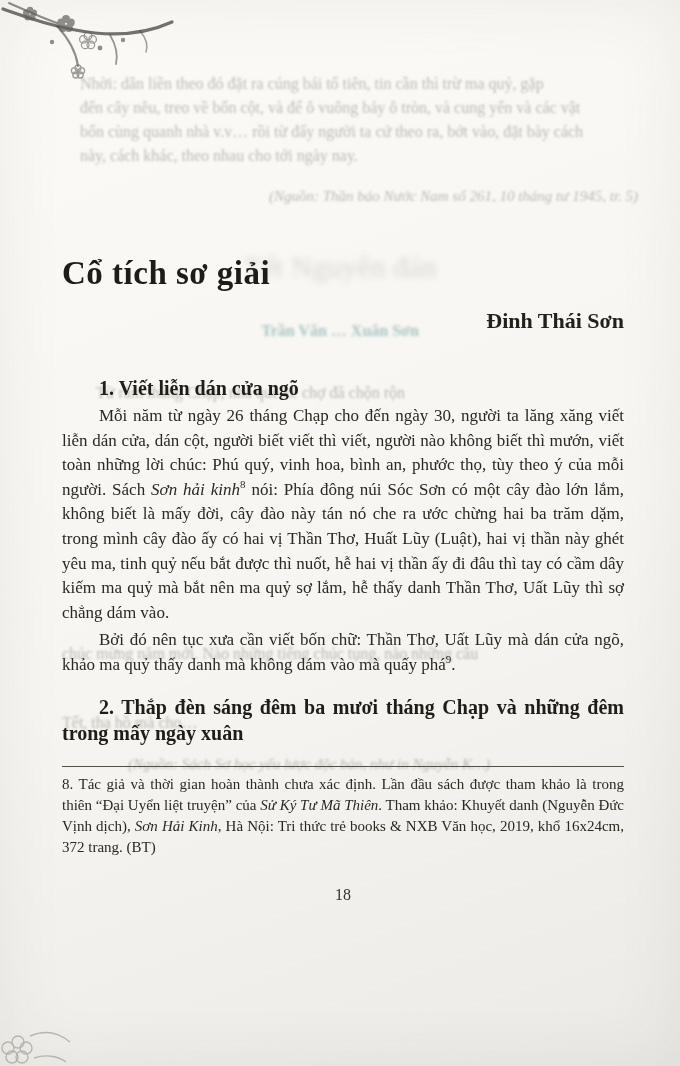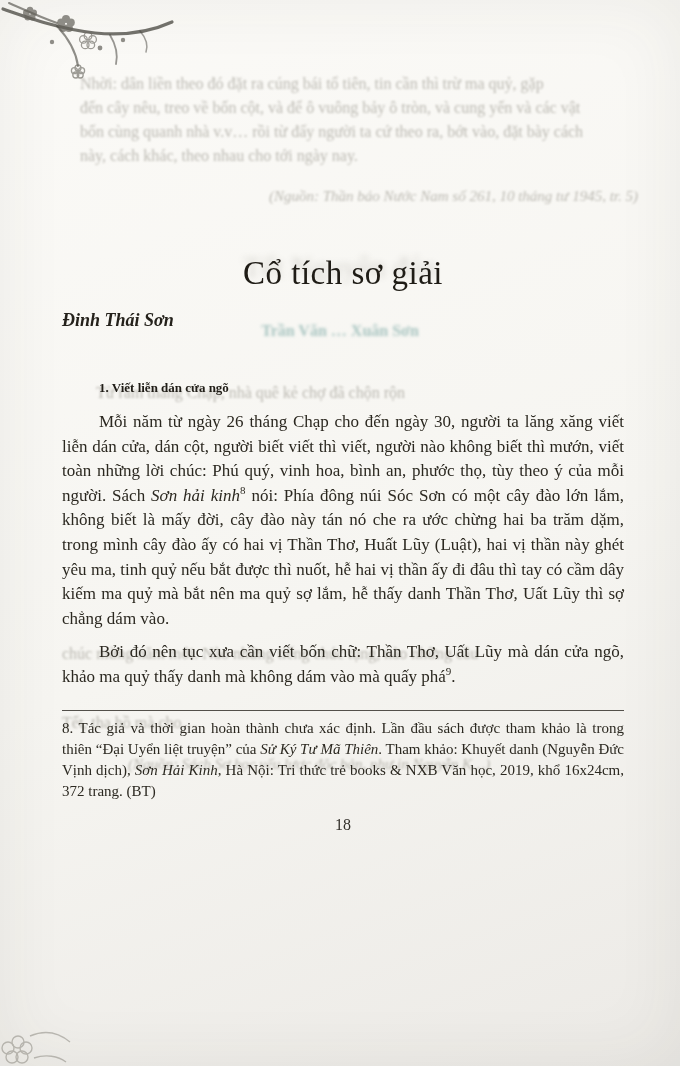--- a/index.html
+++ b/index.html
@@ -38,52 +38,52 @@
   .g-frag4{ top:756px; left:128px; font-style:italic; font-size:15px; }
   
   .art-top{ position:absolute; top:0; left:0; z-index:2; }
   .art-bottom{ position:absolute; left:0; bottom:0; z-index:2; opacity:.45; }
   
   .content{
     position:absolute; inset:0; z-index:3;
     padding:250px 56px 0 62px;
   }
   .title{
-    text-align:center;
-    font-size:33px; font-weight:normal;
+    text-align:left;
+    font-size:33px; font-weight:bold;
     letter-spacing:.5px; color:#1f1c16;
     line-height:46px;
   }
   .author{
-    text-align:left; font-weight:bold;
-    font-size:18px; margin-top:12px; color:#24211b; line-height:25px;font-style:italic;
+    text-align:right; font-weight:bold;
+    font-size:22px; margin-top:12px; color:#24211b; line-height:25px;
   }
   .heading{
-    font-size:13px; font-weight:bold; color:#201d17;
+    font-size:20px; font-weight:bold; color:#201d17;
     text-indent:37px; line-height:26px; margin-top:42px;
     text-align:justify;
     font-family:Liberation Serif, serif;
   }
   .heading.h2{ margin-top:16px; }
   .para{
     font-size:17px; line-height:24.6px;
     text-align:justify; text-indent:37px;
-    margin-top:9px; color:#2b2820;font-family:Liberation Serif, serif;
+    margin-top:3px; color:#2b2820;font-family:Liberation Serif, serif;
   }
   .para i{ font-style:italic; }
   sup{ font-size:11px; line-height:0; vertical-align:super; }
   .footnotes{ margin-top:20px; }
   .fn-rule{ border-top:1px solid #53504a; margin-bottom:7px; }
   .fn{
     font-size:15px; line-height:21px;
     text-align:justify; margin-top:0; color:#2b2820;
   }
   .fn i{ font-style:italic; }
   .pagenum{
-    text-align:center; font-size:16px; margin-top:14px; color:#33302a;
+    text-align:center; font-size:16px; margin-top:28px; color:#33302a;
   }
 </style>
 </head>
 <body>
 
 <div class="page">
 
   <div class="bleed" aria-hidden="true">
     <div class="g-block">
       <div class="gline">Nhời: dân liền theo đó đặt ra cúng bái tổ tiên, tin cần thì trừ ma quỷ, gặp</div>
@@ -153,20 +153,21 @@
 
     <h1 class="title">Cổ tích sơ giải</h1>
     <div class="author">Đinh Thái Sơn</div>
 
     <h2 class="heading">1. Viết liễn dán cửa ngõ</h2>
 
     <p class="para"><span>Mỗi năm từ ngày 26 tháng Chạp cho đến ngày 30, người ta lăng xăng viết liễn dán cửa, dán cột, người biết viết thì viết, người nào không biết thì mướn, viết toàn những lời chúc: Phú quý, vinh hoa, bình an, phước thọ, tùy theo ý của mỗi người. Sách </span><i>Sơn hải kinh</i><sup>8</sup><span> nói: Phía đông núi Sóc Sơn có một cây đào lớn lắm, không biết là mấy đời, cây đào này tán nó che ra ước chừng hai ba trăm dặm, trong mình cây đào ấy có hai vị Thần Thơ, Huất Lũy (Luật), hai vị thần này ghét yêu ma, tinh quỷ nếu bắt được thì nuốt, hễ hai vị thần ấy đi đâu thì tay có cầm dây kiếm ma quỷ mà bắt nên ma quỷ sợ lắm, hễ thấy danh Thần Thơ, Uất Lũy thì sợ chẳng dám vào.</span></p>
 
     <p class="para"><span>Bởi đó nên tục xưa cần viết bốn chữ: Thần Thơ, Uất Lũy mà dán cửa ngõ, khảo ma quỷ thấy danh mà không dám vào mà quấy phá</span><sup>9</sup><span>.</span></p>
 
+    <h2 class="heading h2">2. Thắp đèn sáng đêm ba mươi tháng Chạp và những đêm trong mấy ngày xuân</h2>
 
 
     <div class="footnotes">
       <div class="fn-rule"></div>
       <p class="fn"><span>8. Tác giả và thời gian hoàn thành chưa xác định. Lần đầu sách được tham khảo là trong thiên “Đại Uyển liệt truyện” của </span><i>Sử Ký Tư Mã Thiên</i><span>. Tham khảo: Khuyết danh (Nguyễn Đức Vịnh dịch), </span><i>Sơn Hải Kinh</i><span>, Hà Nội: Tri thức trẻ books &amp; NXB Văn học, 2019, khổ 16x24cm, 372 trang. (BT)</span></p>
     </div>
 
     <div class="pagenum">18</div>
 
   </div>

